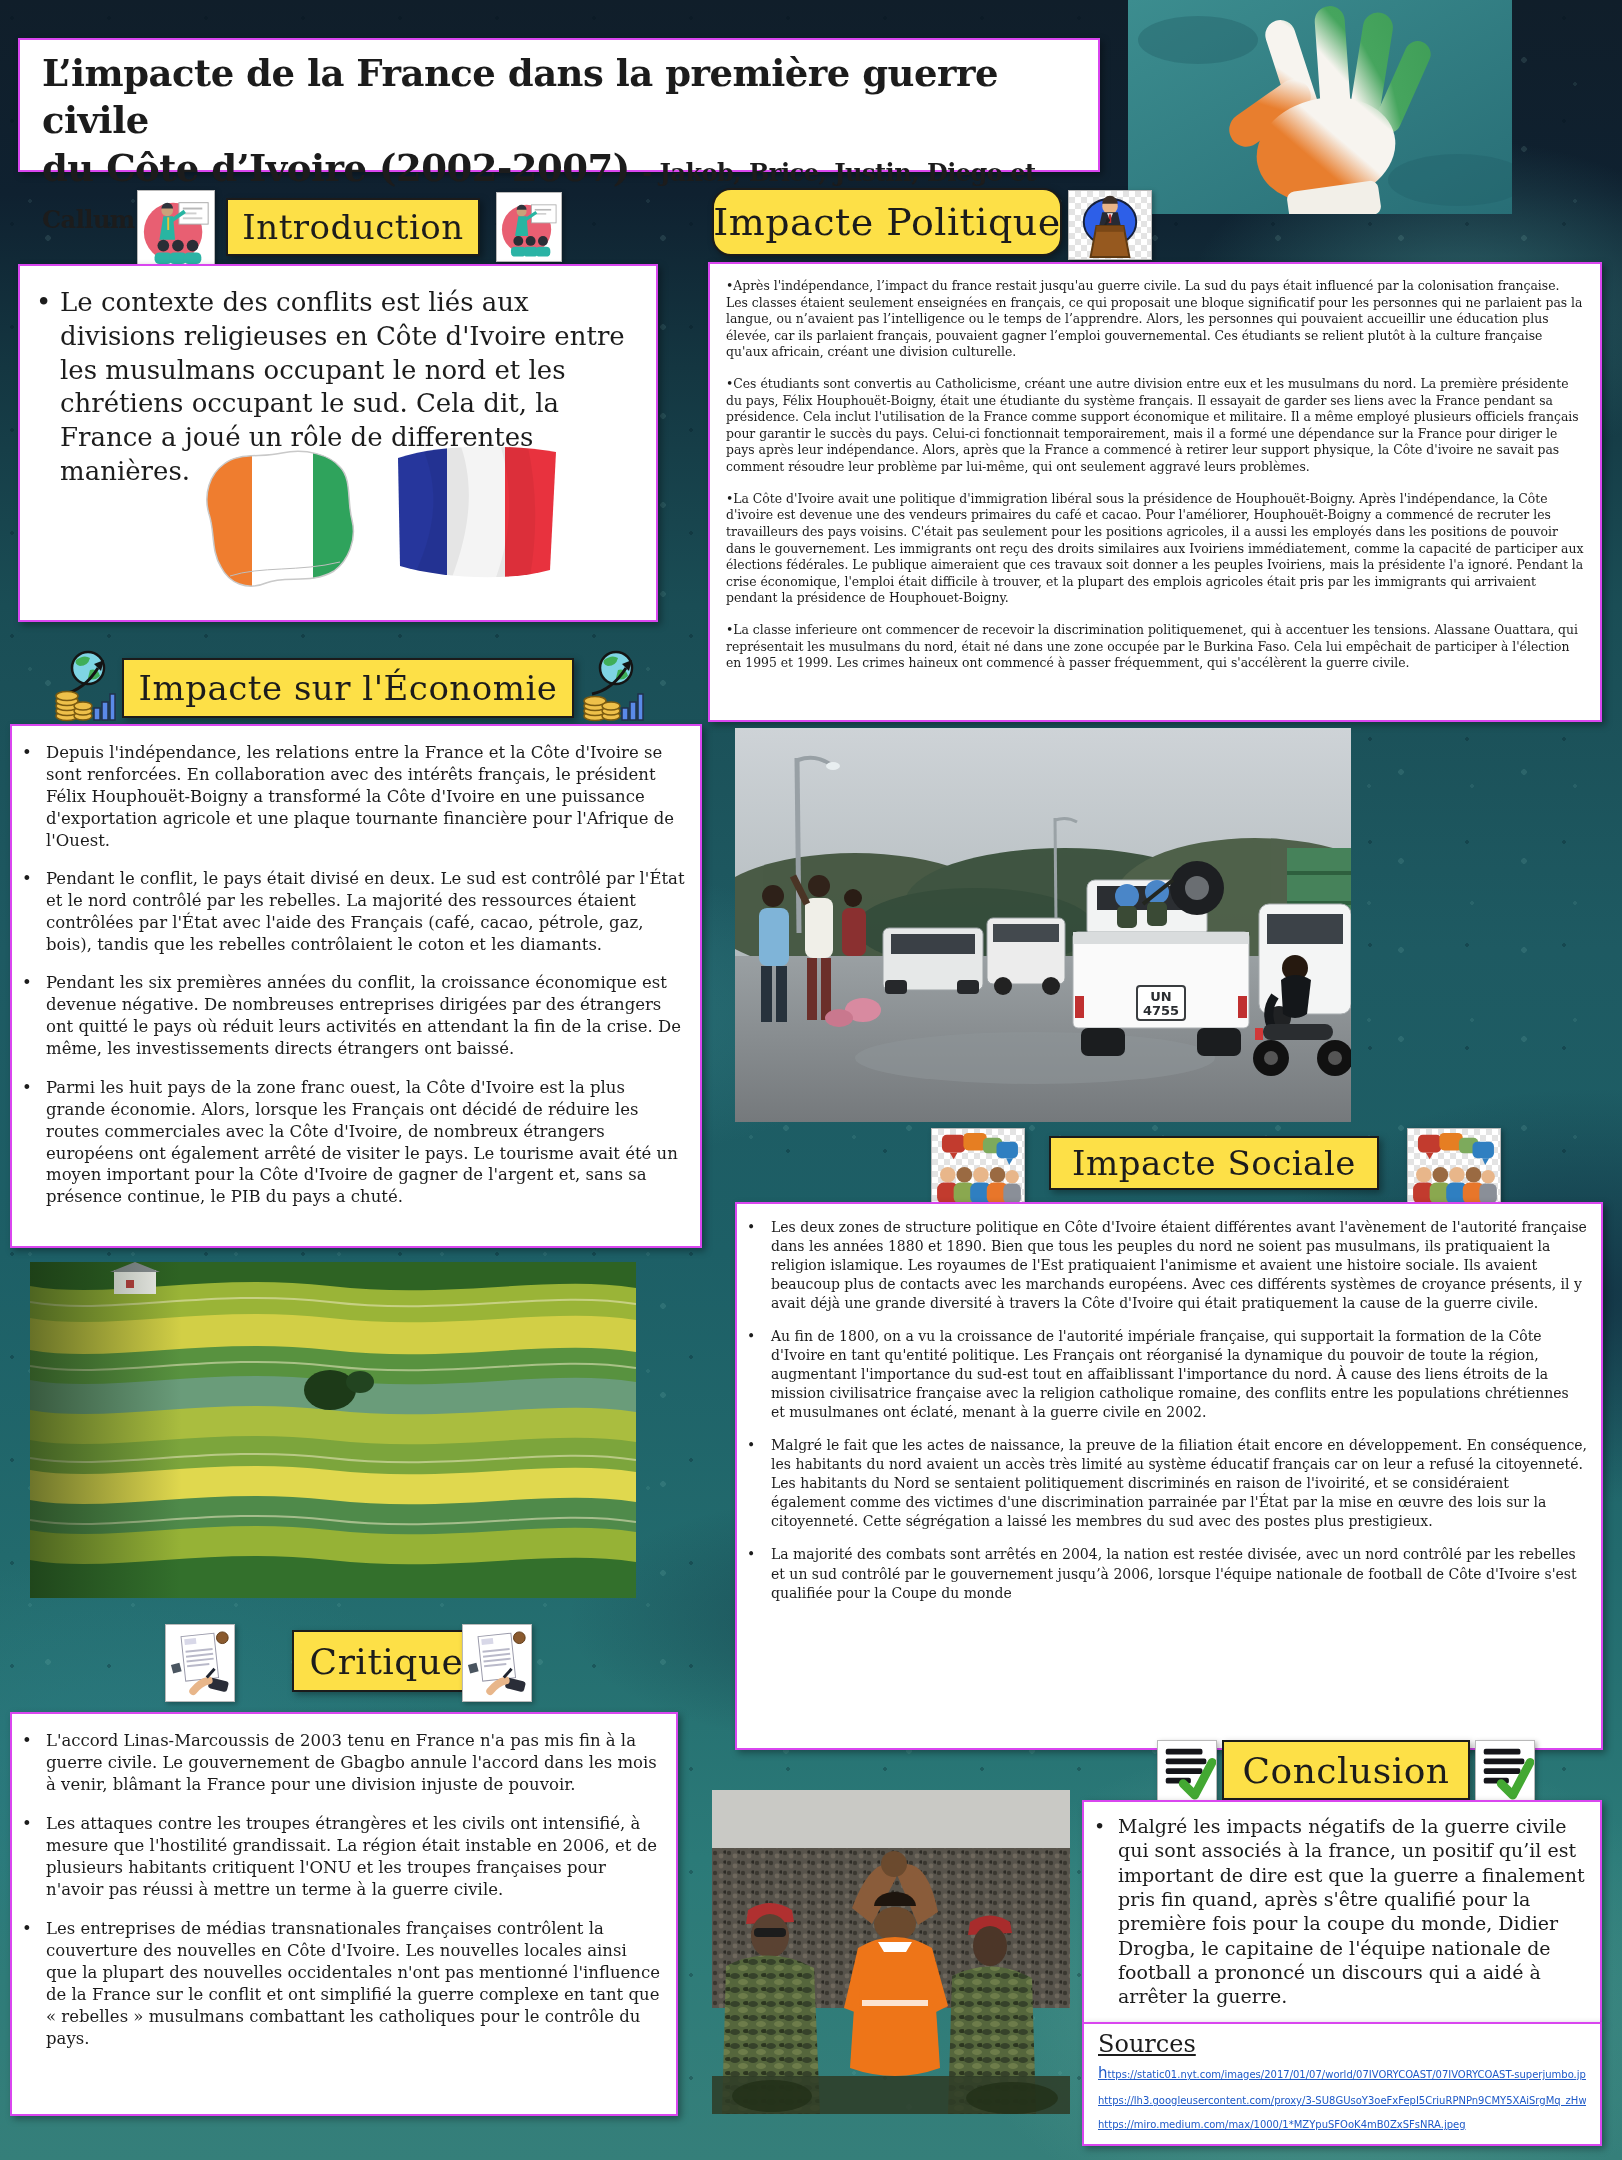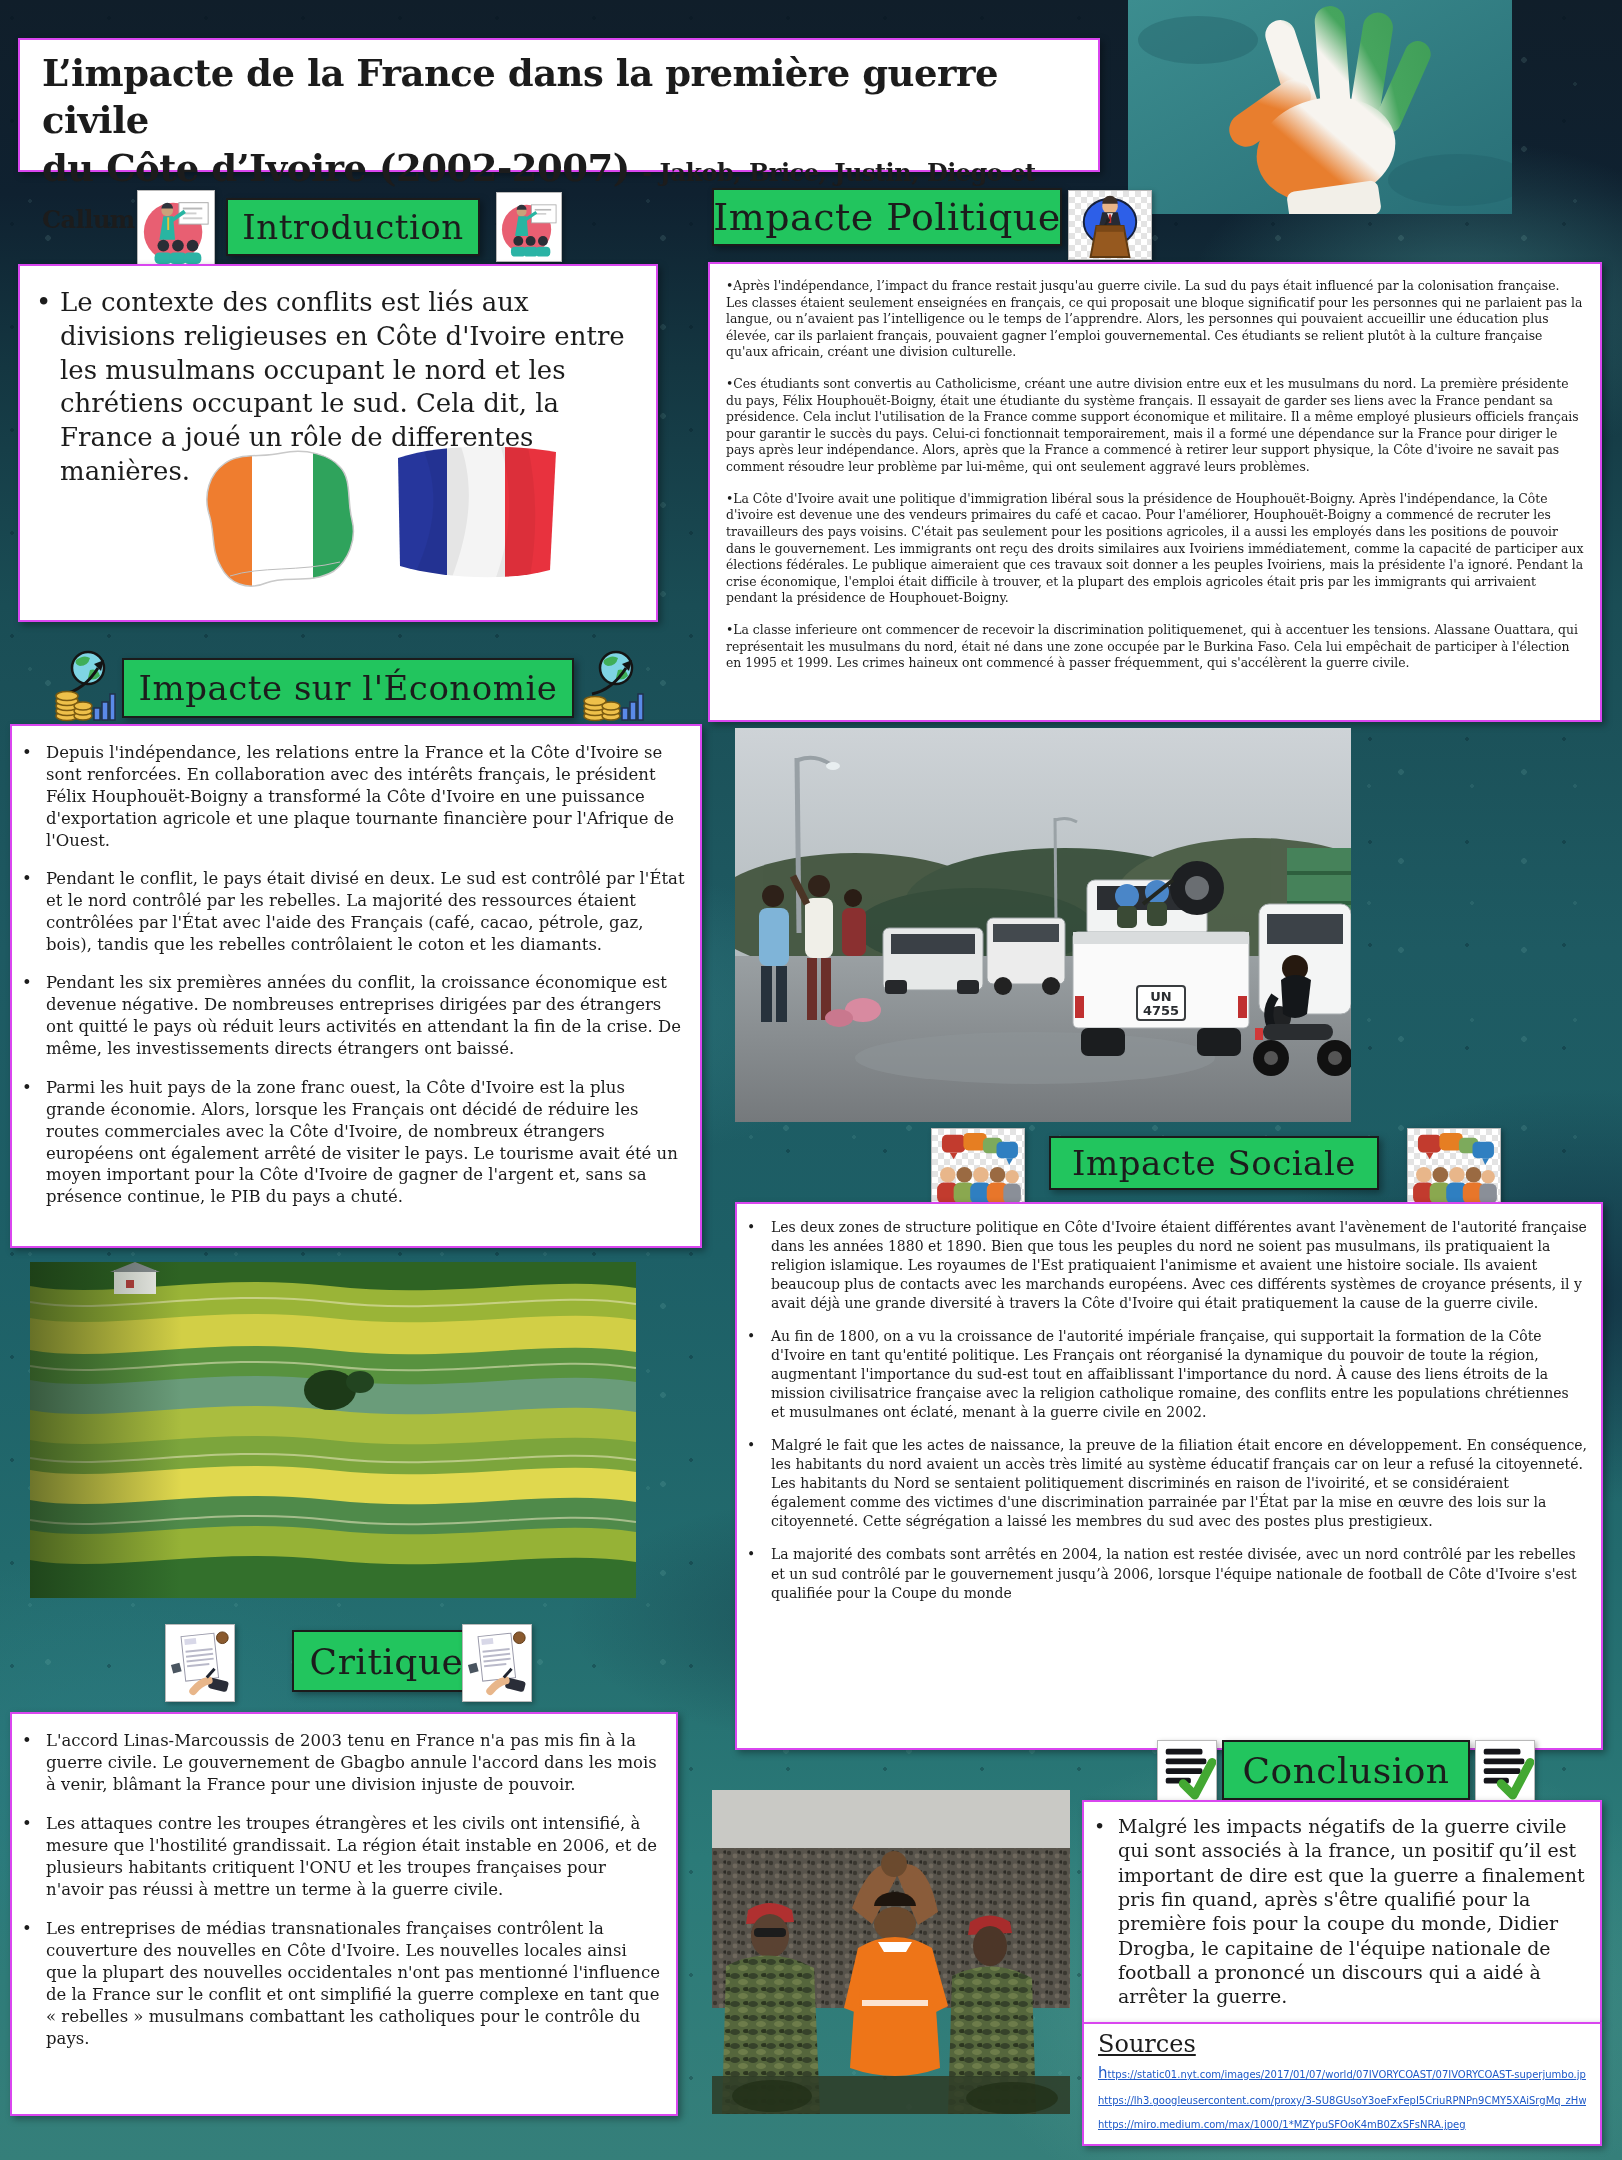--- a/index.html
+++ b/index.html
@@ -18,21 +18,21 @@
   }
   .speckle{position:absolute;inset:0;pointer-events:none;opacity:.5;
     background-image:
       radial-gradient(circle 2px at 12px 18px, rgba(0,18,28,.5) 90%, transparent 100%),
       radial-gradient(circle 3px at 48px 60px, rgba(160,220,210,.25) 90%, transparent 100%),
       radial-gradient(circle 2px at 80px 30px, rgba(0,22,34,.45) 90%, transparent 100%),
       radial-gradient(circle 2px at 30px 84px, rgba(150,210,200,.2) 90%, transparent 100%);
     background-size:97px 103px,123px 89px,71px 77px,103px 117px;}
   .abs{position:absolute;}
   .whitebox{position:absolute;background:#fff;border:2px solid #d946ef;box-shadow:3px 3px 7px rgba(0,0,0,.35);box-sizing:border-box;}
-  .titlebox{position:absolute;background:#22c55e;border:2px solid #1b1b1b;box-shadow:3px 3px 7px rgba(0,0,0,.35);
+  .titlebox{position:absolute;background:#fde047;border:2px solid #1b1b1b;box-shadow:3px 3px 7px rgba(0,0,0,.35);
     display:flex;align-items:center;justify-content:center;box-sizing:border-box;}
   .titlebox span{font-size:34px;letter-spacing:.5px;white-space:nowrap;}
   .iconbox{position:absolute;background:#fff;border:1px solid #b9b9b9;box-shadow:2px 2px 5px rgba(0,0,0,.3);box-sizing:border-box;overflow:hidden;}
   .checker{background-image:repeating-conic-gradient(#e3e3e3 0% 25%, #ffffff 0% 50%);background-size:12px 12px;}
   .header-title{font-weight:bold;font-size:37px;line-height:1.28;letter-spacing:-.5px;}
   .header-authors{font-size:24px;font-weight:bold;}
   .bullets{margin:0;padding:0;list-style:none;}
   .bullets li{position:relative;padding-left:34px;margin-bottom:1em;}
   .bullets li::before{content:"•";position:absolute;left:10px;top:0;}
   .intro-text{font-size:26px;line-height:1.3;}
@@ -169,21 +169,21 @@
         <rect x="0" y="0" width="59" height="150" fill="#26369c"></rect>
         <rect x="59" y="0" width="58" height="150" fill="#f4f4f4"></rect>
         <rect x="117" y="0" width="58" height="150" fill="#e8323e"></rect>
         <path d="M30,0 C60,60 40,110 20,150 L60,150 C80,100 90,50 70,0 Z" fill="#000" opacity=".06"></path>
         <path d="M110,0 C130,60 120,110 104,150 L140,150 C150,100 150,50 138,0 Z" fill="#000" opacity=".05"></path>
       </g>
     </svg>
   </div>
 </div>
 
-<div class="titlebox" style="left:712px;top:188px;width:350px;height:58px;">
+<div class="titlebox" style="left:712px;top:188px;width:350px;height:68px;border-radius:19px;">
   <span style="font-size:38px;">Impacte Politique</span>
 </div>
 <div class="iconbox checker" style="left:1068px;top:190px;width:84px;height:70px;">
   <svg width="82" height="68" viewBox="0 0 84 70">
     <ellipse cx="42" cy="32" rx="27" ry="24" fill="#2d5fe8" stroke="#16203a" stroke-width="2"></ellipse>
     <circle cx="42" cy="16" r="8" fill="#e8b487"></circle>
     <path d="M34,13 a8,8 0 0 1 16,0 Z" fill="#3a2e26"></path>
     <path d="M30,40 L34,22 L50,22 L54,40 Z" fill="#262a34"></path>
     <path d="M39,23 L45,23 L42,30 Z" fill="#ffffff"></path>
     <line x1="42" y1="24" x2="42" y2="33" stroke="#c03030" stroke-width="2.5"></line>

